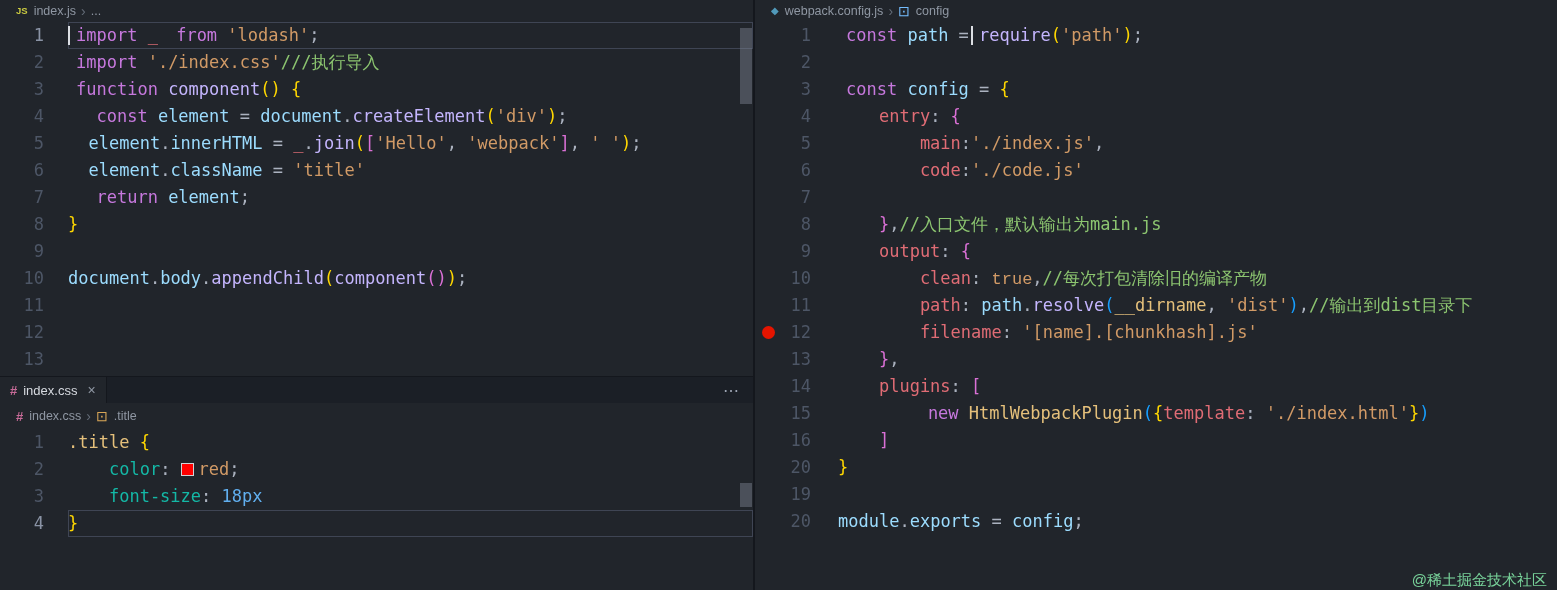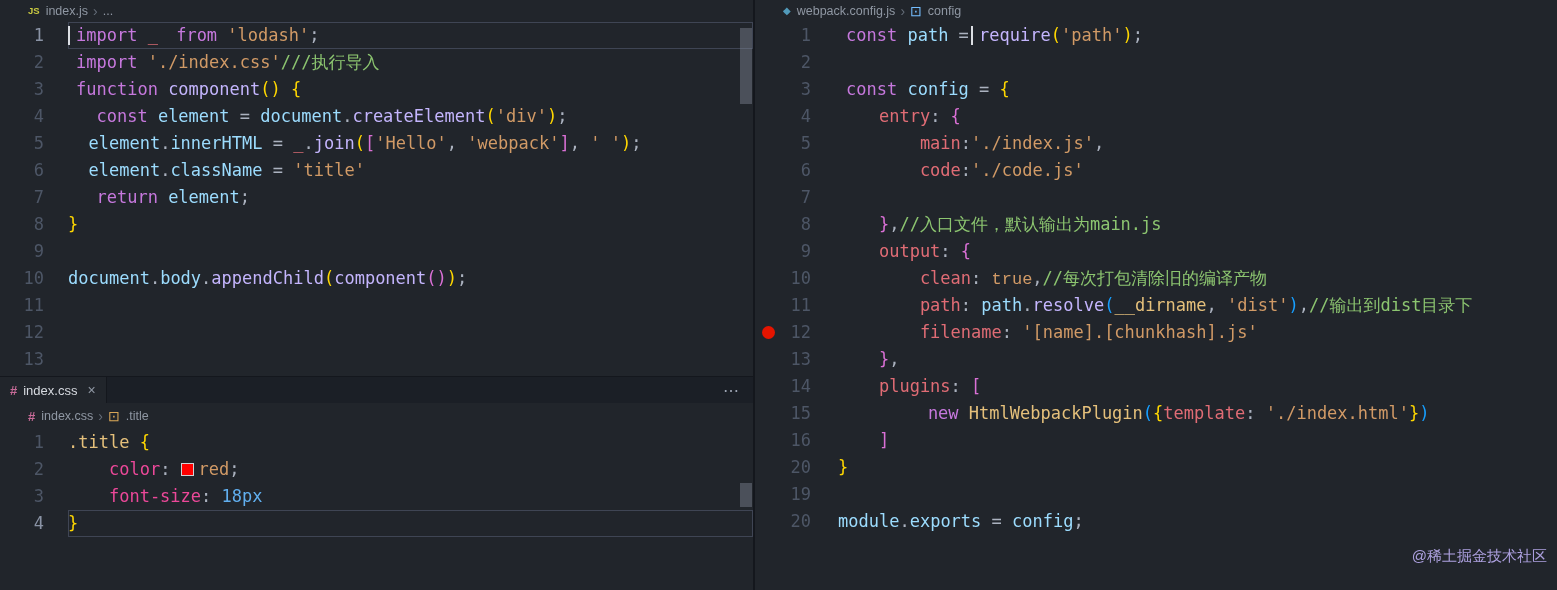--- a/index.html
+++ b/index.html
@@ -6,21 +6,21 @@
   .root{position:relative;width:1557px;height:590px;display:flex;background:#21252b;color:#abb2bf;
         font-family:"DejaVu Sans Mono","Liberation Mono",monospace;overflow:hidden;}
   .left-col{flex:0 0 753px;width:753px;display:flex;flex-direction:column;overflow:hidden;}
   .sash{flex:0 0 2px;background:#14171d;}
   .right-col{flex:1;position:relative;overflow:hidden;}
   .pane-top{height:376px;position:relative;overflow:hidden;}
   .pane-bottom{flex:1;position:relative;overflow:hidden;border-top:1px solid #14171d;}
 
   
   .breadcrumb{height:22px;display:flex;align-items:center;gap:6px;padding-left:16px;
-              font-family:"Liberation Sans",sans-serif;font-size:12.5px;color:#8f97a3;margin-left:12px;}
+              font-family:"Liberation Sans",sans-serif;font-size:12.5px;color:#8f97a3;}
   .breadcrumb.bc-lg{height:26px;}
   .bc-item{cursor:pointer;}
   .bc-sep{color:#646c78;font-size:14px;line-height:1;margin:0 -1px;}
   .bc-icon{line-height:1;}
   .js-icon{color:#cbcb41;font-size:9.5px;font-weight:bold;}
   .css-icon{color:#c76b98;font-size:13px;font-weight:bold;}
   .wp-icon{color:#519aba;font-size:10px;}
   .sym-icon{font-size:14px;}
   .sym-blue{color:#75beff;}
   .sym-gold{color:#d8a657;}
@@ -53,30 +53,30 @@
   .tk-vr{color:#9cdcfe;}
   .tk-rd{color:#e06c75;}
   .tk-fn{color:#c4b5fd;}
   .tk-cls{color:#e5c07b;}
   .tk-pn{color:#abb2bf;}
   .tk-b1{color:#ffd700;}
   .tk-b2{color:#da70d6;}
   .tk-b3{color:#179fff;}
   .tk-num{color:#61afef;}
   .tk-cst{color:#d19a66;font-family:Liberation Mono, monospace;}
-  .tk-prop{color:#ec4899;}
+  .tk-prop{color:#14b8a6;}
 
   
   .scrollbar{position:absolute;right:0;width:14px;}
   .sb-top{top:22px;bottom:0;}
   .sb-bottom{top:52px;bottom:0;}
   .thumb{position:absolute;left:1px;right:1px;background:rgba(126,134,148,0.45);}
 
-  .watermark{position:absolute;right:10px;bottom:24px;font-family:"Liberation Sans",sans-serif;
-             font-size:15px;color:#c4b5fd;opacity:.85;}
+  .watermark{position:absolute;right:10px;bottom:0;font-family:"Liberation Sans",sans-serif;
+             font-size:15px;color:#86efac;opacity:.85;}
 </style>
 </head>
 <body>
 
 <div class="root">
 
   <div class="left-col">
 
     <div class="pane-top">
       <div class="breadcrumb">

